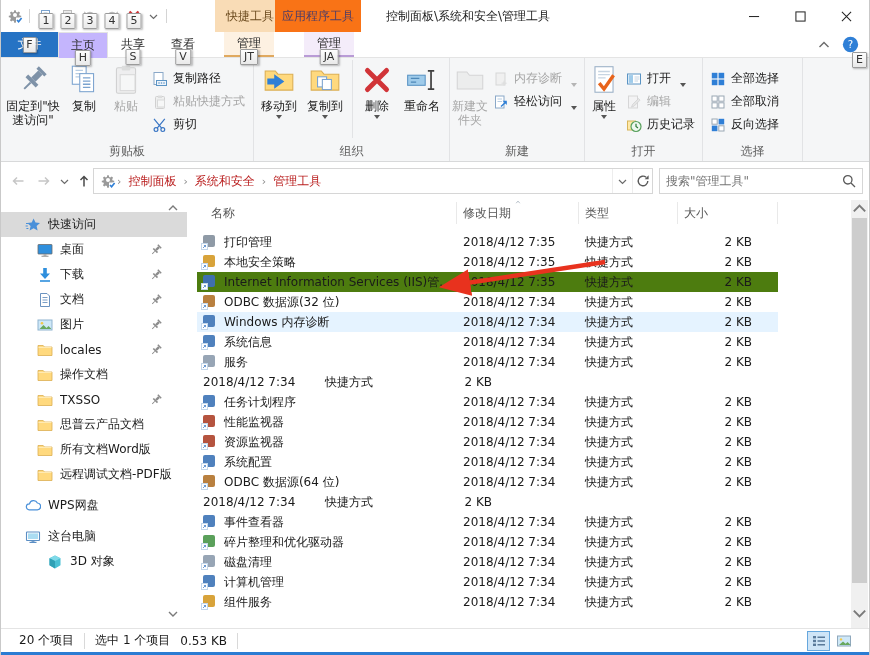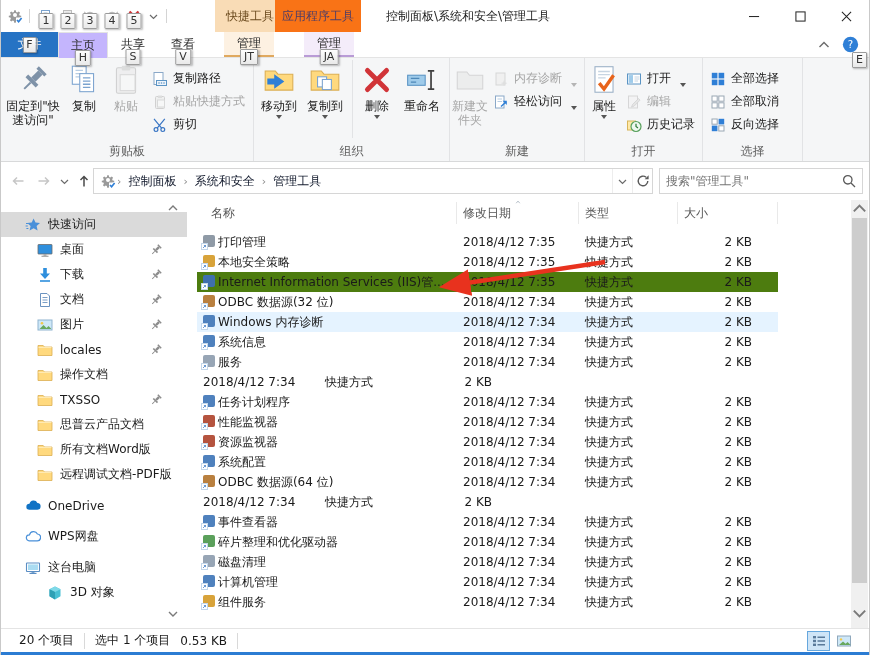--- a/index.html
+++ b/index.html
@@ -63,21 +63,21 @@
   .caret-b{display:block;width:0;height:0;border:3.5px solid transparent;border-top:4px solid #555;margin:2px auto 0}
   .disabled .caret,.disabled .caret-b{border-top-color:#b5b5b5}
 
   
   .navrow{position:absolute;left:0;top:162px;width:100%;height:38px;background:#fff;display:flex;align-items:center}
   .navbtn{width:26px;height:26px;display:flex;align-items:center;justify-content:center}
   .navbtn.small{width:14px}
   .addrbox{position:absolute;left:92px;top:6px;width:560px;height:26px;border:1px solid #d6d6d6;
     background:#fff;display:flex;align-items:center}
   .crumbs{display:flex;align-items:center;flex:1;height:100%;overflow:hidden}
-  .crumb{padding:0 6px;white-space:nowrap;color:#0f172a}
+  .crumb{padding:0 6px;white-space:nowrap;color:#b91c1c}
   .crumb-sep{color:#8a8a8a;font-size:11px;padding:0 1px}
   .addr-icon{margin-left:6px}
   .addrbtn{width:20px;height:100%;display:flex;align-items:center;justify-content:center;border-left:1px solid #ededed}
   .searchbox{position:absolute;left:658px;top:6px;width:204px;height:26px;border:1px solid #d6d6d6;
     background:#fff;display:flex;align-items:center}
   .search-input{flex:1;border:none;outline:none;padding:0 6px;font:inherit;color:#5f5f5f;background:transparent}
   .search-btn{width:26px;height:100%;display:flex;align-items:center;justify-content:center}
 
   
   .main{position:absolute;left:0;top:200px;width:100%;height:428px;background:#fff;overflow:hidden}
@@ -99,21 +99,21 @@
   .hname{width:260px;padding-left:14px}
   .hdate{width:122px;padding-left:6px}
   .htype{width:99px;padding-left:6px}
   .hsize{width:100px;padding-left:6px}
   .sortmark{position:absolute;left:50%;top:-3px;transform:translateX(-50%);width:10px;height:6px}
   .rows{padding-top:6px}
   .frow{display:flex;align-items:center;height:20px;width:581px}
   .frow.sel{background:#4d7c0f}
   .frow.hov{background:#e5f3ff}
   .cell{white-space:nowrap;overflow:hidden}
-  .cname{width:260px;display:flex;align-items:center;gap:2px;padding-left:4px}
+  .cname{width:260px;display:flex;align-items:center;gap:8px;padding-left:4px}
   .cdate{width:122px;padding-left:6px;color:#1a1a1a}
   .ctype{width:99px;padding-left:6px}
   .csize{width:100px;text-align:right;padding-right:26px}
   .ficon{position:relative;width:15px;height:15px;flex:none}
   .ficon .tile{position:absolute;left:2px;top:0;width:12px;height:12px;border-radius:2px}
   .ficon .sc{position:absolute;left:0;bottom:0;width:7px;height:7px;background:#fff;border:1px solid #c2d6ea}
   .arrow-overlay{position:absolute;left:234px;top:56px;width:180px;height:40px;pointer-events:none;z-index:5}
 
   .vscroll{position:absolute;right:1px;top:0;width:17px;height:100%;background:#f0f0f0}
   .vs-up,.vs-dn{position:absolute;left:0;width:17px;height:17px;display:flex;align-items:center;justify-content:center}
@@ -757,28 +757,20 @@
             <span class="side-label">所有文档Word版</span>
           </div>
           <div class="side-item lvl1">
             <span class="i16">
               <svg viewBox="0 0 16 16" xmlns="http://www.w3.org/2000/svg">
                 <path d="M1 3.5h5.2L7.6 5H15v8.5H1z" fill="#ffd97e" stroke="#dcae52" stroke-width=".8"></path>
                 <path d="M1.5 5.4h13" stroke="#ffedbb" stroke-width="1"></path>
               </svg>
             </span>
             <span class="side-label">远程调试文档-PDF版</span>
-          </div>
-          <div class="side-item lvl0 spacer">
-            <span class="i16">
-              <svg viewBox="0 0 16 16" xmlns="http://www.w3.org/2000/svg">
-                <path d="M4.2 11.8a3 3 0 0 1 .3-6A4.2 4.2 0 0 1 12.4 5a3.4 3.4 0 0 1-.4 6.8z" fill="#1173c5"></path>
-              </svg>
-            </span>
-            <span class="side-label">OneDrive</span>
           </div>
           <div class="side-item lvl0 spacer">
             <span class="i16">
               <svg viewBox="0 0 16 16" xmlns="http://www.w3.org/2000/svg">
                 <path d="M4.2 11.8a3 3 0 0 1 .3-6A4.2 4.2 0 0 1 12.4 5a3.4 3.4 0 0 1-.4 6.8z" fill="#fff" stroke="#4a90d9" stroke-width="1.2"></path>
               </svg>
             </span>
             <span class="side-label">WPS网盘</span>
           </div>
           <div class="side-item lvl0 spacer">

